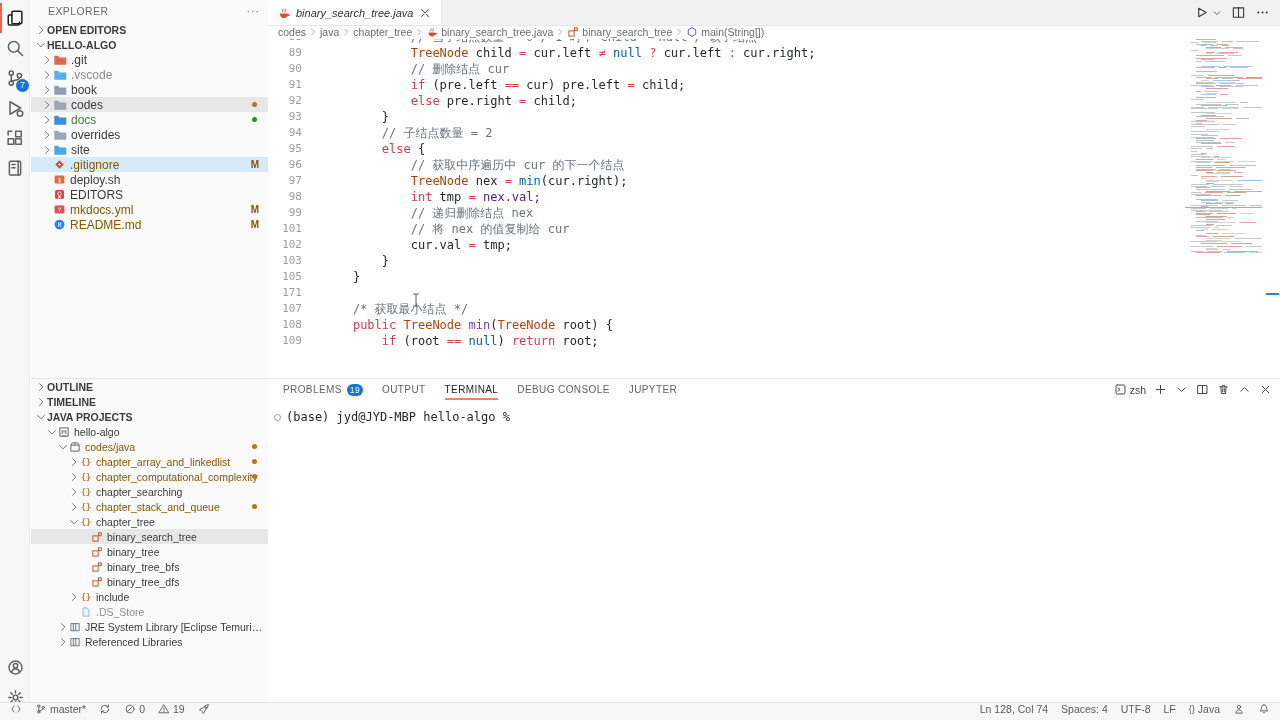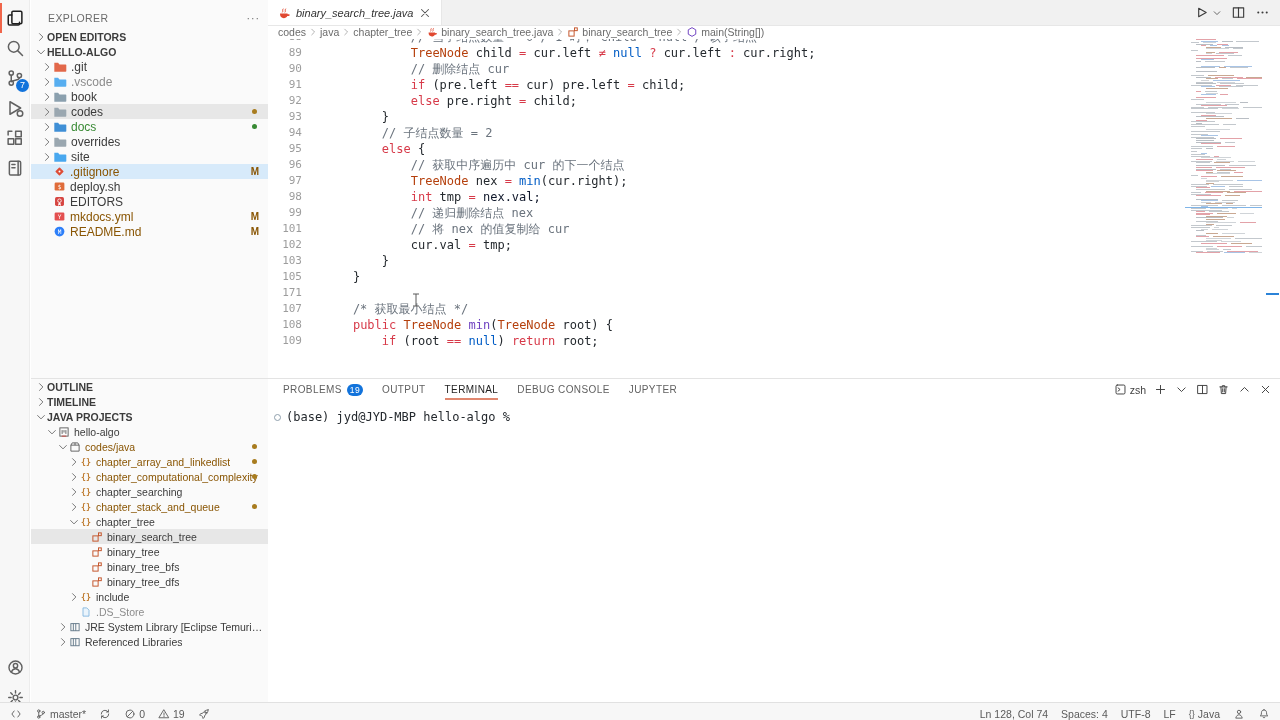--- a/index.html
+++ b/index.html
@@ -7,21 +7,21 @@
         font-family:"Liberation Sans",sans-serif;color:#3b3b3b;cursor:default}
   .icn{display:inline-block;width:16px;height:16px;flex:none}
   .icn svg{width:100%;height:100%;display:block}
   
   .activitybar{position:absolute;left:0;top:0;width:30px;height:702px;background:#f7f7f7;border-right:1px solid #ececec;padding-top:3px;box-sizing:border-box}
   .ab-item{position:relative;width:30px;height:30px;display:flex;align-items:center;justify-content:center;color:#424242}
   .ab-bottom{position:absolute;bottom:8px;left:0;width:30px}
   .ab-badge{position:absolute;right:1px;bottom:1px;min-width:13px;height:13px;border-radius:8px;color:#fff;font-size:9px;line-height:13px;text-align:center;padding:0 2px;box-sizing:border-box}
   
   .sidebar{position:absolute;left:31px;top:0;width:237px;height:702px;background:#fafafa;border-right:1px solid #e0e0e0;font-size:12px;overflow:hidden}
-  .sb-title{height:22px;display:flex;align-items:center;padding:7px 8px 0 17px;font-size:10.5px;color:#6b6b6b;letter-spacing:.4px}
+  .sb-title{height:22px;display:flex;align-items:center;padding:0 8px 0 17px;font-size:10.5px;color:#6b6b6b;letter-spacing:.4px}
   .sb-title .sp{flex:1}
   .sec{height:15px;display:flex;align-items:center;font-weight:700;font-size:10.5px;color:#3b3b3b;padding-left:4px}
   .sec .icn{width:12px;height:12px;color:#6a6a6a}
   .row{height:15px;display:flex;align-items:center;position:relative;padding-left:10px}
   .row .chev{width:12px;height:12px;color:#6a6a6a;flex:none}
   .row .lbl{margin-left:4px;white-space:nowrap;overflow:hidden;text-overflow:ellipsis}
   .row .bdg{position:absolute;right:9px;font-size:10px;font-weight:600}
   .row .dot{position:absolute;right:11px;width:5px;height:5px;border-radius:50%}
   .lower{position:absolute;top:378px;left:0;right:0;border-top:1px solid #e3e3e3;background:#fafafa}
   .jrow{height:15px;font-size:10.5px}
@@ -50,21 +50,21 @@
   .p-tabs{height:22px;display:flex;align-items:center;padding-left:15px;gap:19px;font-size:10px;letter-spacing:.4px;color:#616161}
   .p-tab{display:flex;align-items:center;gap:5px;position:relative;height:22px;line-height:22px}
   .p-tab.active{color:#1f1f1f}
   .p-tab.active .ul{position:absolute;left:0;right:0;bottom:1px;height:2px}
   .p-badge{color:#fff;border-radius:8px;font-size:8.5px;line-height:12px;height:12px;min-width:12px;text-align:center;padding:0 3px;box-sizing:border-box}
   .p-actions{position:absolute;right:8px;top:4px;display:flex;align-items:center;gap:8px;color:#424242;font-size:10.5px}
   .p-actions .icn{width:13px;height:13px}
   .term{position:absolute;top:31px;left:6px;display:flex;align-items:center;font-family:"DejaVu Sans Mono","Liberation Mono",monospace;font-size:12px;color:#24292e}
   .term-dec{width:5px;height:5px;border-radius:50%;border:1px solid #8fa0ad;margin-right:5px;flex:none}
   
-  .statusbar{position:absolute;left:0;top:702px;width:1280px;height:18px;background:#f7f7f7;border-top:1px solid #e1e1e1;box-sizing:border-box;display:flex;align-items:flex-end;font-size:10.5px;color:#5a5a5a;padding:0 10px}
+  .statusbar{position:absolute;left:0;top:702px;width:1280px;height:18px;background:#f7f7f7;border-top:1px solid #e1e1e1;box-sizing:border-box;display:flex;align-items:flex-start;font-size:10.5px;color:#5a5a5a;padding:0 10px}
   .sb-grp{display:flex;align-items:center;gap:13px}
   .sb-item{display:flex;align-items:center;gap:3px}
   .sb-item .icn{width:12px;height:12px}
   .sb-sp{flex:1}
   .cursor-ibeam{position:absolute;left:412px;top:293px;z-index:9}
 </style>
 </head>
 <body>
 
 <div id="root">
@@ -652,21 +652,21 @@
           <div class="cl"><span class="cl-num">88</span><span class="cl-txt"><span style="color: rgb(106, 115, 125);">            // 当子结点数量 = 0 / 1 时， child = null / 该子结点</span></span></div>
           <div class="cl"><span class="cl-num">89</span><span class="cl-txt"><span style="color: rgb(36, 41, 46);">            </span><span style="color: rgb(181, 64, 13);">TreeNode</span><span style="color: rgb(36, 41, 46);"> child </span><span style="color: rgb(215, 58, 73);">=</span><span style="color: rgb(36, 41, 46);"> cur.left </span><span style="color: rgb(215, 58, 73);">≠</span><span style="color: rgb(36, 41, 46);"> </span><span style="color: rgb(0, 92, 197);">null</span><span style="color: rgb(36, 41, 46);"> </span><span style="color: rgb(215, 58, 73);">?</span><span style="color: rgb(36, 41, 46);"> cur.left </span><span style="color: rgb(215, 58, 73);">:</span><span style="color: rgb(36, 41, 46);"> cur.right;</span></span></div>
           <div class="cl"><span class="cl-num">90</span><span class="cl-txt"><span style="color: rgb(106, 115, 125);">            // 删除结点 cur</span></span></div>
           <div class="cl"><span class="cl-num">91</span><span class="cl-txt"><span style="color: rgb(36, 41, 46);">            </span><span style="color: rgb(215, 58, 73);">if</span><span style="color: rgb(36, 41, 46);"> (pre.left </span><span style="color: rgb(215, 58, 73);">==</span><span style="color: rgb(36, 41, 46);"> cur) pre.left </span><span style="color: rgb(215, 58, 73);">=</span><span style="color: rgb(36, 41, 46);"> child;</span></span></div>
           <div class="cl"><span class="cl-num">92</span><span class="cl-txt"><span style="color: rgb(36, 41, 46);">            </span><span style="color: rgb(215, 58, 73);">else</span><span style="color: rgb(36, 41, 46);"> pre.right </span><span style="color: rgb(215, 58, 73);">=</span><span style="color: rgb(36, 41, 46);"> child;</span></span></div>
           <div class="cl"><span class="cl-num">93</span><span class="cl-txt"><span style="color: rgb(36, 41, 46);">        }</span></span></div>
           <div class="cl"><span class="cl-num">94</span><span class="cl-txt"><span style="color: rgb(106, 115, 125);">        // 子结点数量 = 2</span></span></div>
           <div class="cl"><span class="cl-num">95</span><span class="cl-txt"><span style="color: rgb(36, 41, 46);">        </span><span style="color: rgb(215, 58, 73);">else</span><span style="color: rgb(36, 41, 46);"> {</span></span></div>
           <div class="cl"><span class="cl-num">96</span><span class="cl-txt"><span style="color: rgb(106, 115, 125);">            // 获取中序遍历中 cur 的下一个结点</span></span></div>
           <div class="cl"><span class="cl-num">97</span><span class="cl-txt"><span style="color: rgb(36, 41, 46);">            </span><span style="color: rgb(181, 64, 13);">TreeNode</span><span style="color: rgb(36, 41, 46);"> nex </span><span style="color: rgb(215, 58, 73);">=</span><span style="color: rgb(36, 41, 46);"> </span><span style="color: rgb(0, 92, 197);">min</span><span style="color: rgb(36, 41, 46);">(cur.right);</span></span></div>
-          <div class="cl"><span class="cl-num">98</span><span class="cl-txt"><span style="color: rgb(36, 41, 46);">            </span><span style="color: rgb(215, 58, 73);">int</span><span style="color: rgb(36, 41, 46);"> tmp </span><span style="color: rgb(215, 58, 73);">=</span><span style="color: #0f172a;"> nex.val;</span></span></div>
+          <div class="cl"><span class="cl-num">98</span><span class="cl-txt"><span style="color: rgb(36, 41, 46);">            </span><span style="color: rgb(215, 58, 73);">int</span><span style="color: rgb(36, 41, 46);"> tmp </span><span style="color: rgb(215, 58, 73);">=</span><span style="color: #4c1d95;"> nex.val;</span></span></div>
           <div class="cl"><span class="cl-num">99</span><span class="cl-txt"><span style="color: rgb(106, 115, 125);">            // 递归删除结点 nex</span></span></div>
           <div class="cl"><span class="cl-num">101</span><span class="cl-txt"><span style="color: rgb(106, 115, 125);">            // 将 nex 的值复制给 cur</span></span></div>
           <div class="cl"><span class="cl-num">102</span><span class="cl-txt"><span style="color: rgb(36, 41, 46);">            cur.val </span><span style="color: rgb(215, 58, 73);">=</span><span style="color: rgb(36, 41, 46);"> tmp;</span></span></div>
           <div class="cl"><span class="cl-num">103</span><span class="cl-txt"><span style="color: rgb(36, 41, 46);">        }</span></span></div>
           <div class="cl"><span class="cl-num">105</span><span class="cl-txt"><span style="color: rgb(36, 41, 46);">    }</span></span></div>
           <div class="cl"><span class="cl-num">171</span><span class="cl-txt"></span></div>
           <div class="cl"><span class="cl-num">107</span><span class="cl-txt"><span style="color: rgb(106, 115, 125);">    /* 获取最小结点 */</span></span></div>
           <div class="cl"><span class="cl-num">108</span><span class="cl-txt"><span style="color: rgb(36, 41, 46);">    </span><span style="color: rgb(215, 58, 73);">public</span><span style="color: rgb(36, 41, 46);"> </span><span style="color: rgb(181, 64, 13);">TreeNode</span><span style="color: rgb(36, 41, 46);"> </span><span style="color: rgb(111, 66, 193);">min</span><span style="color: rgb(36, 41, 46);">(</span><span style="color: rgb(181, 64, 13);">TreeNode</span><span style="color: rgb(36, 41, 46);"> root) {</span></span></div>
           <div class="cl"><span class="cl-num">109</span><span class="cl-txt"><span style="color: rgb(36, 41, 46);">        </span><span style="color: rgb(215, 58, 73);">if</span><span style="color: rgb(36, 41, 46);"> (root </span><span style="color: rgb(215, 58, 73);">==</span><span style="color: rgb(36, 41, 46);"> </span><span style="color: rgb(0, 92, 197);">null</span><span style="color: rgb(36, 41, 46);">) </span><span style="color: rgb(215, 58, 73);">return</span><span style="color: rgb(36, 41, 46);"> root;</span></span></div>
         </div>

